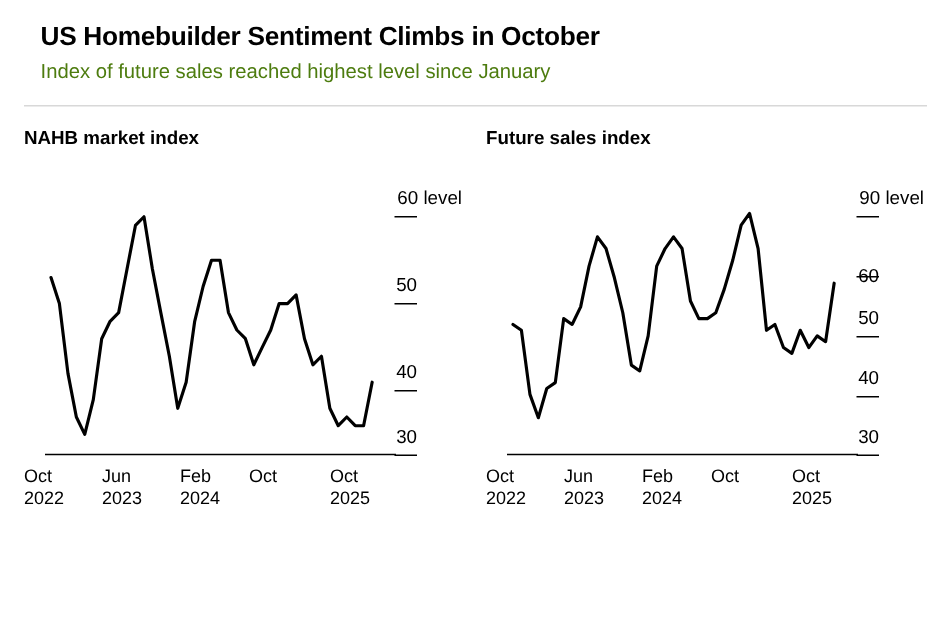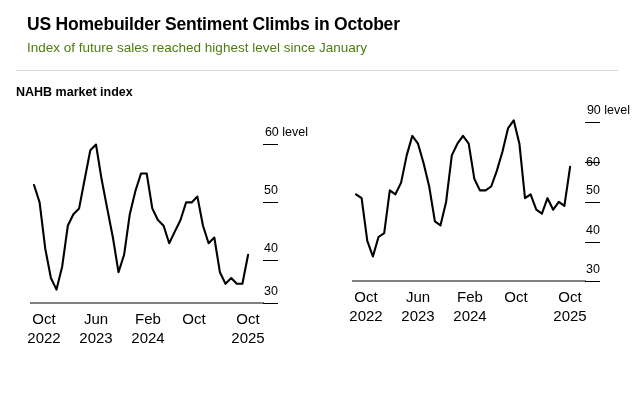--- a/index.html
+++ b/index.html
@@ -42,21 +42,21 @@
     top: 70px;
     height: 1px;
     background: #d8d8d8;
   }
   .charts {
     position: absolute;
     top: 78px;
     left: 16px;
     width: 602px;
     display: flex;
-    gap: 30px;
+    gap: 16px;
   }
   .panel {
     position: relative;
     width: 292px;
   }
   .panel-title {
     font-size: 12.5px;
     font-weight: bold;
     margin: 8px 0 0 0;
     line-height: 1.1;
@@ -84,22 +84,21 @@
     background: #000000;
     width: 15px;
   }
   .xaxis {
     position: relative;
     width: 292px;
     height: 38px;
   }
   .xlab {
     position: absolute;
-    font-size: 15px;
-    text-align: center;
+    font-size: 12px;
     line-height: 1.25;
     white-space: nowrap;
   }
   .xlab span {
     display: block;
   }
   .source {
     position: absolute;
     left: 16px;
     top: 382px;
@@ -161,20 +160,21 @@
           <span></span>
         </div>
         <div class="xlab" style="left:204px; width:56px;">
           <span>Oct</span>
           <span>2025</span>
         </div>
       </div>
     </div>
 
     <div class="panel">
+      <div class="panel-title">Future sales index</div>
 
       <div class="plot">
         <svg width="292" height="200" viewBox="0 0 292 200">
           <line x1="14" y1="193" x2="248" y2="193" stroke="#000" stroke-width="1.1"></line>
           <polyline fill="none" stroke="#000000" stroke-width="2.1" stroke-linejoin="round" stroke-linecap="round" points="18,106.3 23.6,110.2 29.3,152.9 34.9,168.5 40.5,149 46.2,145.1 51.8,102.4 57.4,106.3 63.1,94.6 68.7,67.4 74.3,47.9 80,55.7 85.6,75.2 91.2,98.5 96.9,133.4 102.5,137.3 108.1,113.9 113.8,67.4 119.4,55.7 125,47.9 130.7,55.7 136.3,90.7 141.9,102.4 147.6,102.4 153.2,98.5 158.8,82.9 164.5,63.5 170.1,40.1 175.7,32.3 181.4,55.7 187,110.2 192.6,106.3 198.3,121.7 203.9,125.6 209.5,110.2 215.2,121.7 220.8,113.9 226.4,117.8 232.1,78.8"></polyline>
         </svg>
 
         <div class="tick-line" style="right:30px; top:34px;"></div>
         <div class="axis-label" style="top:16px;">90 level</div>
 

